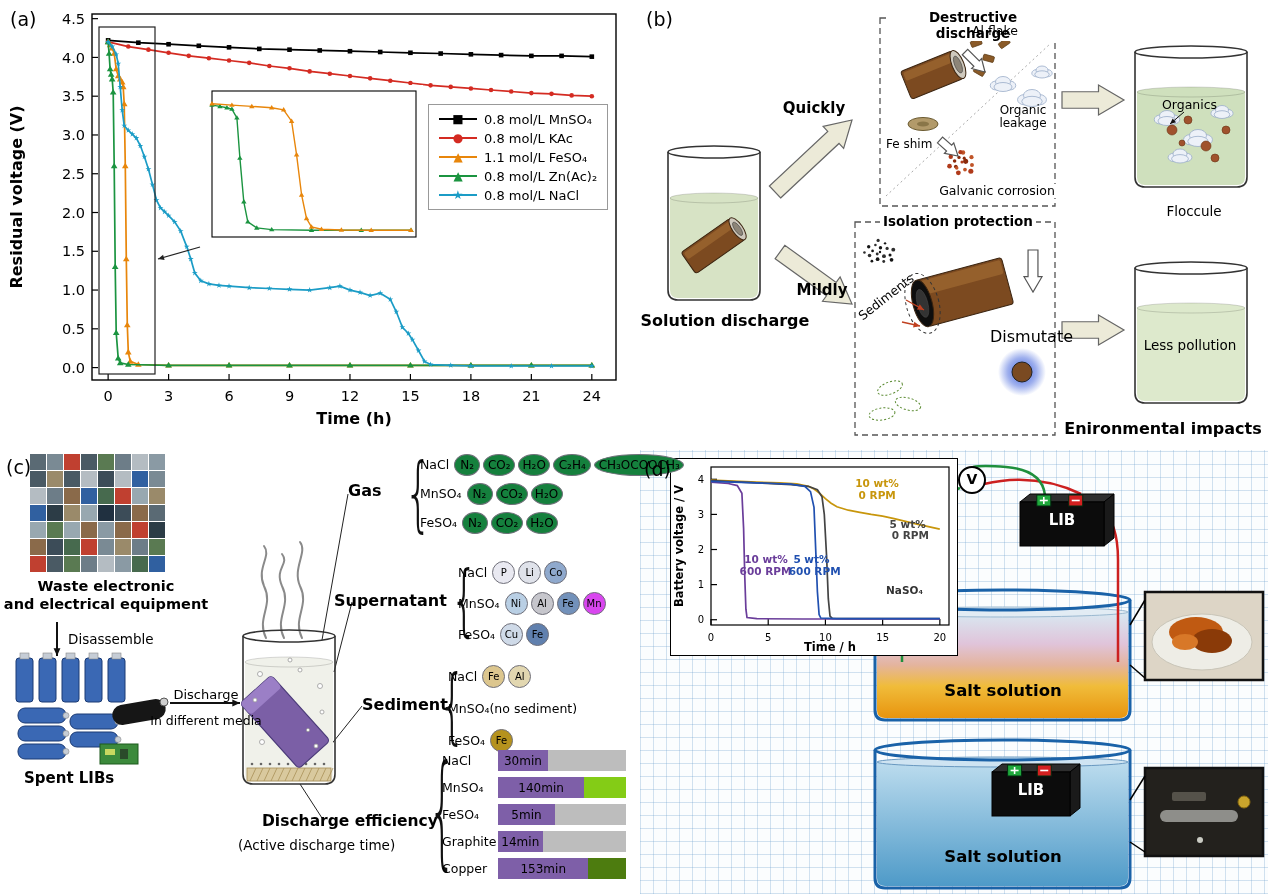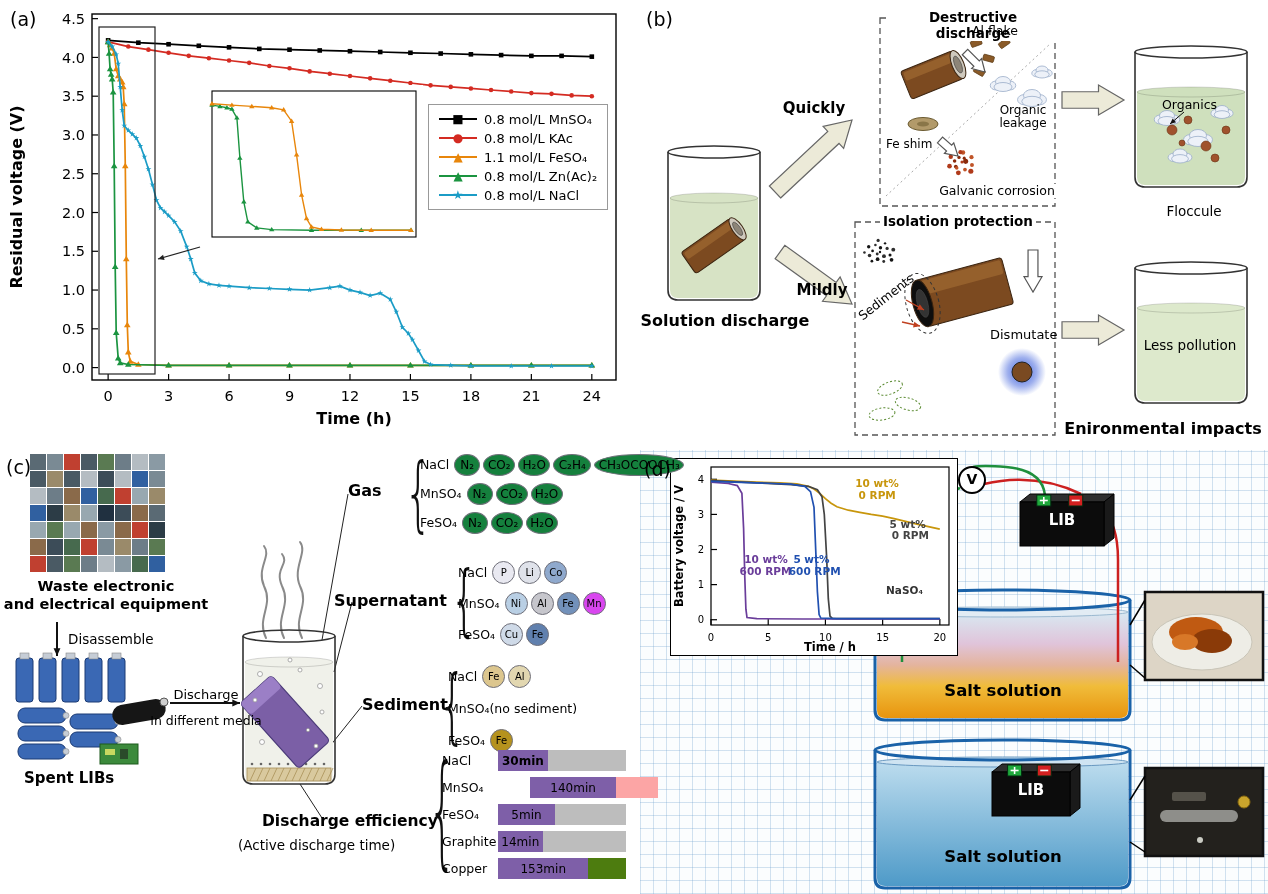--- a/index.html
+++ b/index.html
@@ -445,21 +445,21 @@
     <div class="t bold ctr wbg" style="left:247px;top:10px;width:166px;font-size:13.5px">Destructive discharge</div>
     <div class="t" style="left:332px;top:24px;font-size:12.5px">Al flake</div>
     <div class="t" style="left:246px;top:138px;font-size:12px">Fe shim</div>
     <div class="t ctr" style="left:352px;top:104px;width:62px;font-size:12px">Organic</div>
     <div class="t ctr" style="left:352px;top:117px;width:62px;font-size:12px">leakage</div>
     <div class="t ctr wbg" style="left:288px;top:184px;width:132px;font-size:12.5px">Galvanic corrosion</div>
     <div class="t" style="left:522px;top:98px;font-size:12.5px">Organics</div>
     <div class="t ctr" style="left:506px;top:204px;width:96px;font-size:13.5px">Floccule</div>
     <div class="t bold ctr wbg" style="left:240px;top:214px;width:150px;font-size:13.5px">Isolation protection</div>
     <div class="t rot" style="left:216px;top:312px;width:80px;font-size:12.5px">Sediments</div>
-    <div class="t" style="left:350px;top:328px;font-size:13px">Dismutate</div>
+    <div class="t" style="left:350px;top:328px;font-size:16px">Dismutate</div>
     <div class="t ctr" style="left:500px;top:338px;width:100px;font-size:13.5px">Less pollution</div>
     <div class="t bold ctr" style="left:420px;top:420px;width:206px;font-size:16px">Enironmental impacts</div>
   </section>
 
   <section class="panel grid-bg" id="pD" style="left:640px;top:450px;width:628px;height:444px">
     <svg id="svgD" width="628" height="444">
         <defs>
           <linearGradient id="liq1" x1="0" y1="0" x2="0" y2="1">
             <stop offset="0%" stop-color="#d8e9f2"></stop>
             <stop offset="30%" stop-color="#e0c4da"></stop>
@@ -765,28 +765,28 @@
         </div>
         <div class="c-row">
           <span class="c-salt">FeSO₄</span>
           <span class="chip round" style="background: rgb(181, 146, 30);">Fe</span>
         </div>
       </div>
     <div class="rows" id="effRows" style="left:442px;top:300px">
         <div class="eff-row">
           <span class="eff-lab">NaCl</span>
           <span class="eff-track" style="background: rgb(189, 189, 189);">
-            <span class="eff-fill" style="width: 49.9px; background: rgb(126, 95, 168); font-weight: bold;">
+            <span class="eff-fill" style="width: 49.9px; background: rgb(126, 95, 168);">
               <span class="eff-time">30min</span>
             </span>
           </span>
         </div>
         <div class="eff-row">
           <span class="eff-lab">MnSO₄</span>
-          <span class="eff-track" style="background: #fca5a5; margin-left: 32px;">
+          <span class="eff-track" style="background: #84cc16;">
             <span class="eff-fill" style="width: 86.2px; background: rgb(126, 95, 168);">
               <span class="eff-time">140min</span>
             </span>
           </span>
         </div>
         <div class="eff-row">
           <span class="eff-lab">FeSO₄</span>
           <span class="eff-track" style="background: rgb(189, 189, 189);">
             <span class="eff-fill" style="width: 57px; background: rgb(126, 95, 168);">
               <span class="eff-time">5min</span>

